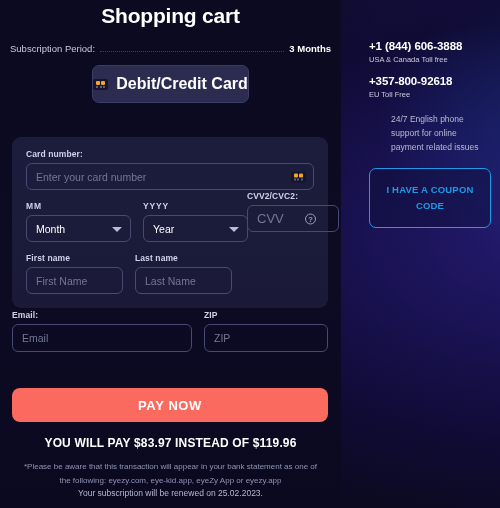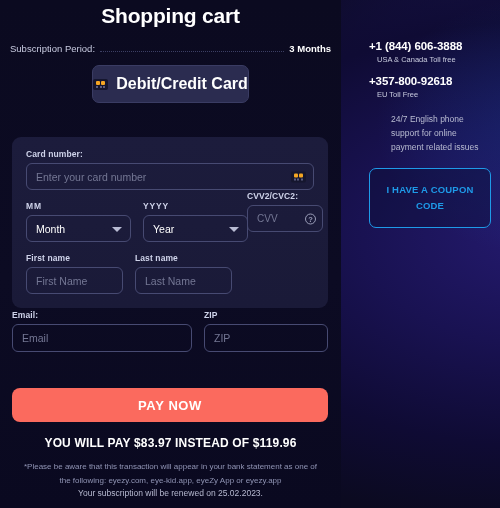--- a/index.html
+++ b/index.html
@@ -168,26 +168,26 @@
   }
 
   
   .cvv-group {
     position: absolute;
     left: 247px; top: 191px;
     width: 76px;
   }
   .cvv-wrap { position: relative; }
   .cvv-input {
-    width: 76px; height: 27px;
+    width: 92px; height: 27px;
     background: transparent;
     border: 1px solid #474a72;
     border-radius: 6px;
     color: #ffffff;
-    font-size: 10px;
+    font-size: 13px;
     font-family: "Liberation Sans", sans-serif;
     padding: 0 24px 0 9px;
     outline: none;
   }
   .cvv-input::placeholder { color: #747794; }
   .help-icon {
     position: absolute; right: 7px; top: 50%;
     transform: translateY(-50%);
     width: 11px; height: 11px;
     border: 1px solid #9a9db8;
@@ -265,21 +265,20 @@
   .phone {
     color: #ffffff;
     font-size: 11.5px;
     font-weight: bold;
     letter-spacing: -0.1px;
   }
   .phone-sub {
     color: #c9ccdf;
     font-size: 7.5px;
     margin-top: 3px;
-    margin-left: 8px;
   }
   .phone-block-2 { margin-top: 11px; }
   .support-note {
     color: #b9bcd2;
     font-size: 8.5px;
     line-height: 14px;
     margin-top: 13px;
     margin-left: 22px;
   }
   .coupon-btn {

